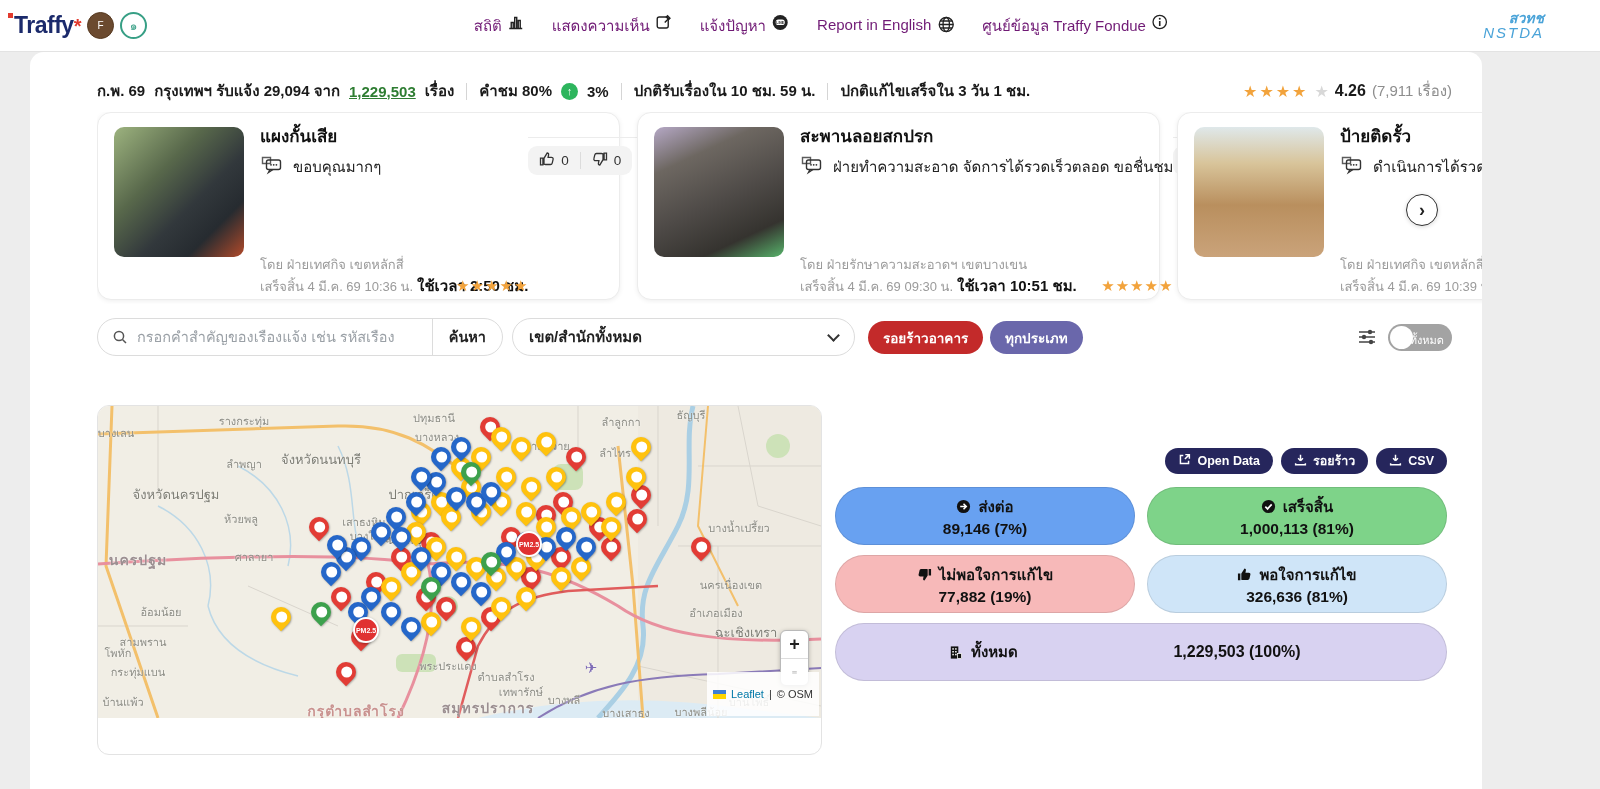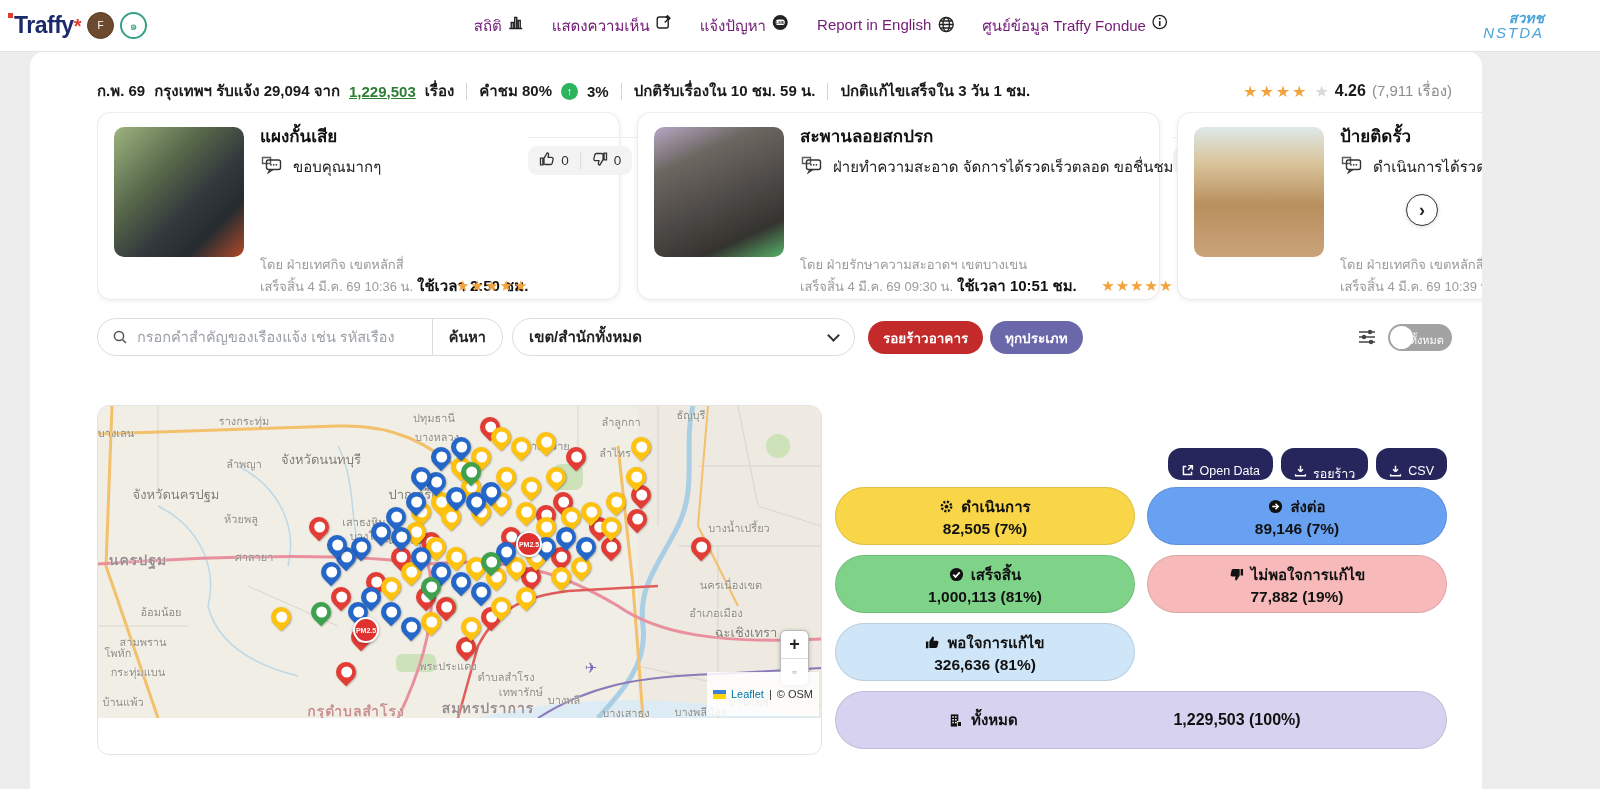--- a/index.html
+++ b/index.html
@@ -101,21 +101,21 @@
   .zoomcell+.zoomcell{border-top:1px solid #ddd}
   .attr{position:absolute;right:2px;bottom:2px;background:rgba(255,255,255,.85);padding:16px 6px;font-size:11px;display:flex;gap:5px;align-items:center;z-index:6;color:#333}
   .attr .leaflet{color:#0078a8;cursor:pointer}
   .flag{width:13px;height:9px;display:inline-block}
   .flag .b{display:block;width:13px;height:4.5px;background:#3f7fd6}
   .flag .y{display:block;width:13px;height:4.5px;background:#ffd500}
 
   
   .stats-col{position:absolute;left:805px;top:396px;width:612px}
   .actions{display:flex;justify-content:flex-end;gap:8px;height:26px}
-  .action-pill{background:#26265c;color:#fff;border-radius:13px;font-size:12.5px;font-weight:400;padding:16px 13px;display:flex;align-items:flex-start;gap:6px;cursor:pointer}
+  .action-pill{background:#26265c;color:#fff;border-radius:13px;font-size:12.5px;font-weight:700;padding:4px 13px;display:flex;align-items:center;gap:6px;cursor:pointer}
   .pill-grid{margin-top:13px;display:grid;grid-template-columns:1fr 1fr;gap:10px 12px}
   .status-pill{height:58px;border-radius:29px;display:flex;flex-direction:column;align-items:center;justify-content:center;gap:1px;border:1px solid rgba(0,0,0,.10);cursor:pointer}
   .sp-label{display:flex;align-items:center;gap:7px;font-weight:700;font-size:15px;color:#111}
   .sp-value{font-weight:700;font-size:15.5px;color:#111}
   .total-pill{grid-column:1/3;height:58px;border-radius:29px;border:1px solid rgba(0,0,0,.10);position:relative;display:flex;align-items:center;cursor:pointer}
   .tp-label{position:absolute;left:112px;display:flex;align-items:center;gap:8px;font-weight:700;font-size:15px;color:#111}
   .tp-value{margin:0 auto;transform:translateX(96px);font-weight:700;font-size:16px;color:#111}
   .sp-icon{display:flex;align-items:center}
 </style>
 </head>
@@ -786,32 +786,20 @@
         </div>
         <div class="action-pill">
           <span><svg width="13" height="13" viewBox="0 0 16 16" fill="none" stroke="#fff" stroke-width="1.8">
               <path d="M8 2v7.5M8 9.5 11 6.5M8 9.5 5 6.5"></path>
               <path d="M2 12.5v2h12v-2"></path>
             </svg></span>
           <span>CSV</span>
         </div>
       </div>
     <div class="pill-grid" id="pills">
-        <div class="status-pill" style="background: rgb(248, 214, 72);">
-          <span class="sp-label">
-            <span class="sp-icon">
-              <svg width="15" height="15" viewBox="0 0 16 16">
-                <circle cx="8" cy="8" r="5" fill="none" stroke="#111" stroke-width="2.6" stroke-dasharray="2.2 1.7"></circle>
-                <circle cx="8" cy="8" r="2" fill="#111"></circle>
-              </svg>
-            </span>
-            <span>ดำเนินการ</span>
-          </span>
-          <span class="sp-value">82,505 (7%)</span>
-        </div>
         <div class="status-pill" style="background: rgb(104, 161, 241);">
           <span class="sp-label">
             <span class="sp-icon">
               <svg width="15" height="15" viewBox="0 0 16 16">
                 <circle cx="8" cy="8" r="7" fill="#111"></circle>
                 <path d="M4.5 8h6M8 5l3 3-3 3" stroke="#fff" stroke-width="1.6" fill="none"></path>
               </svg>
             </span>
             <span>ส่งต่อ</span>
           </span>

